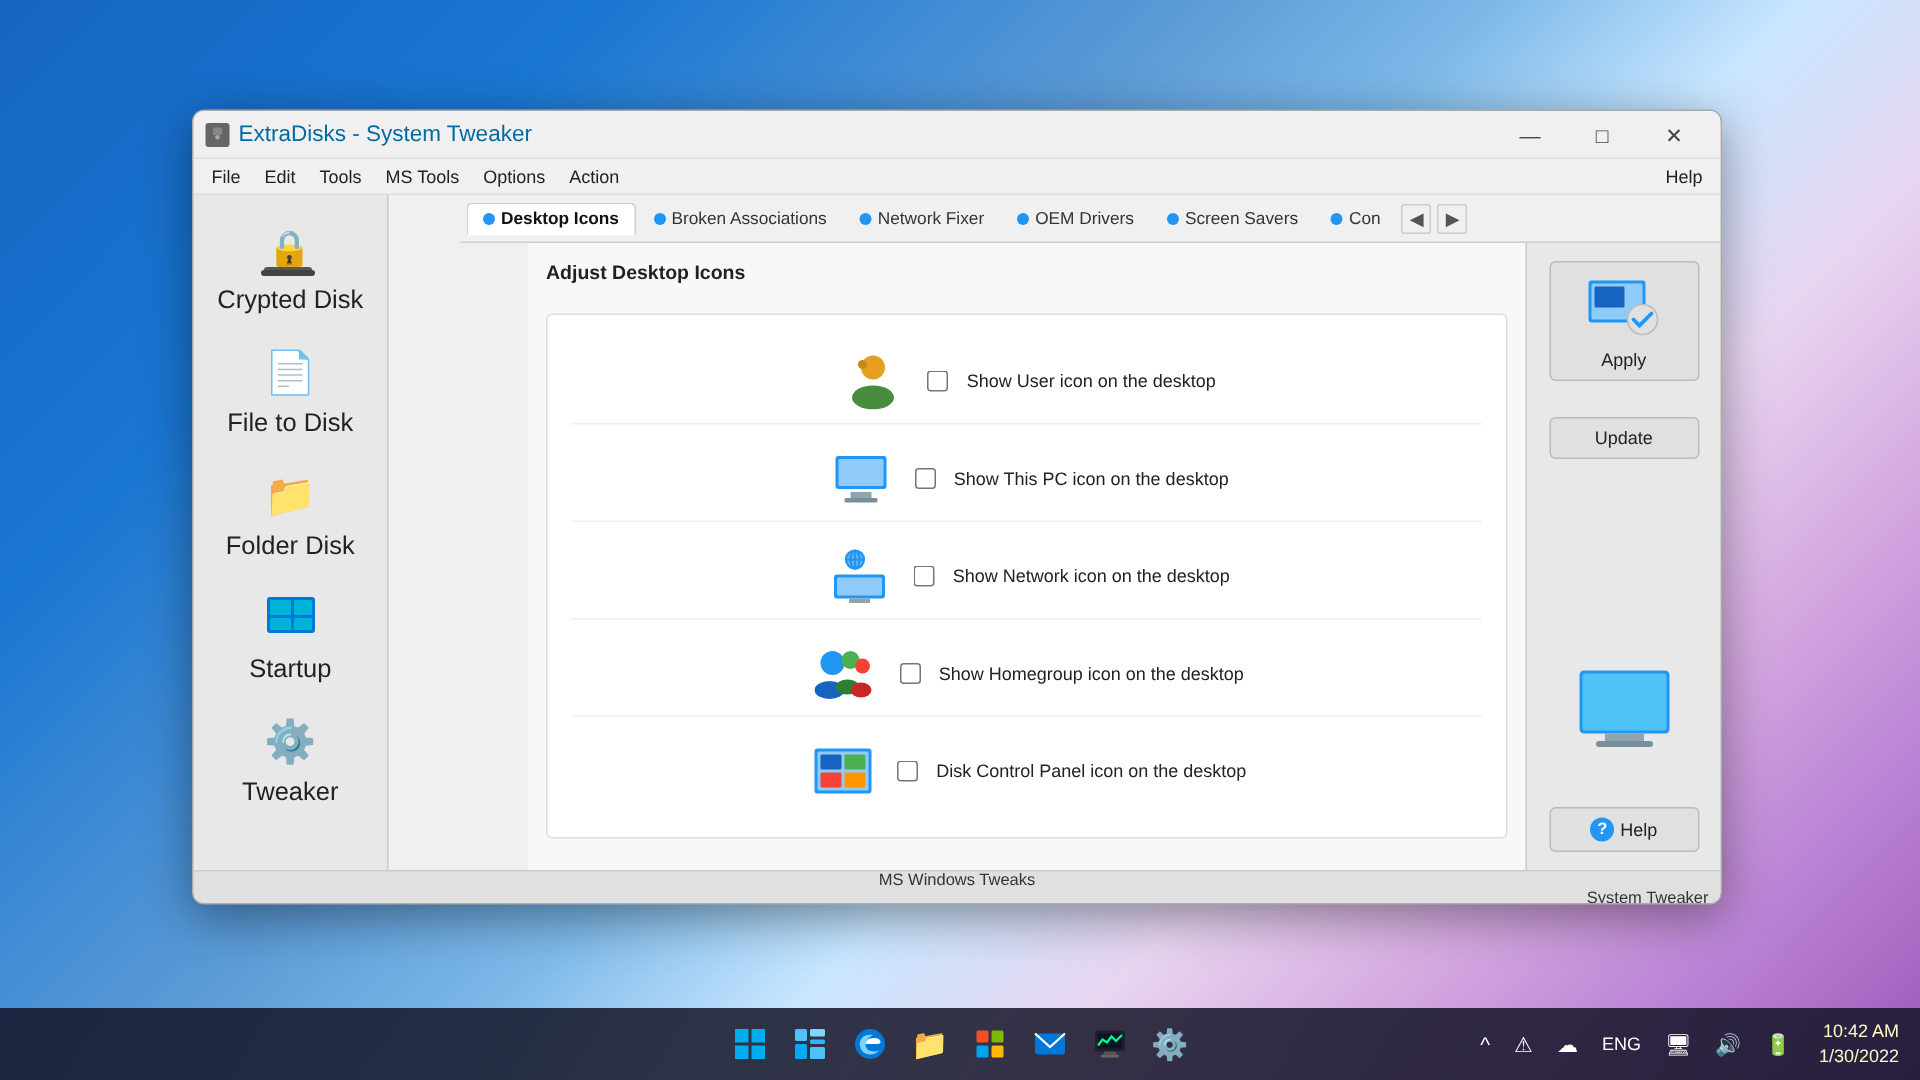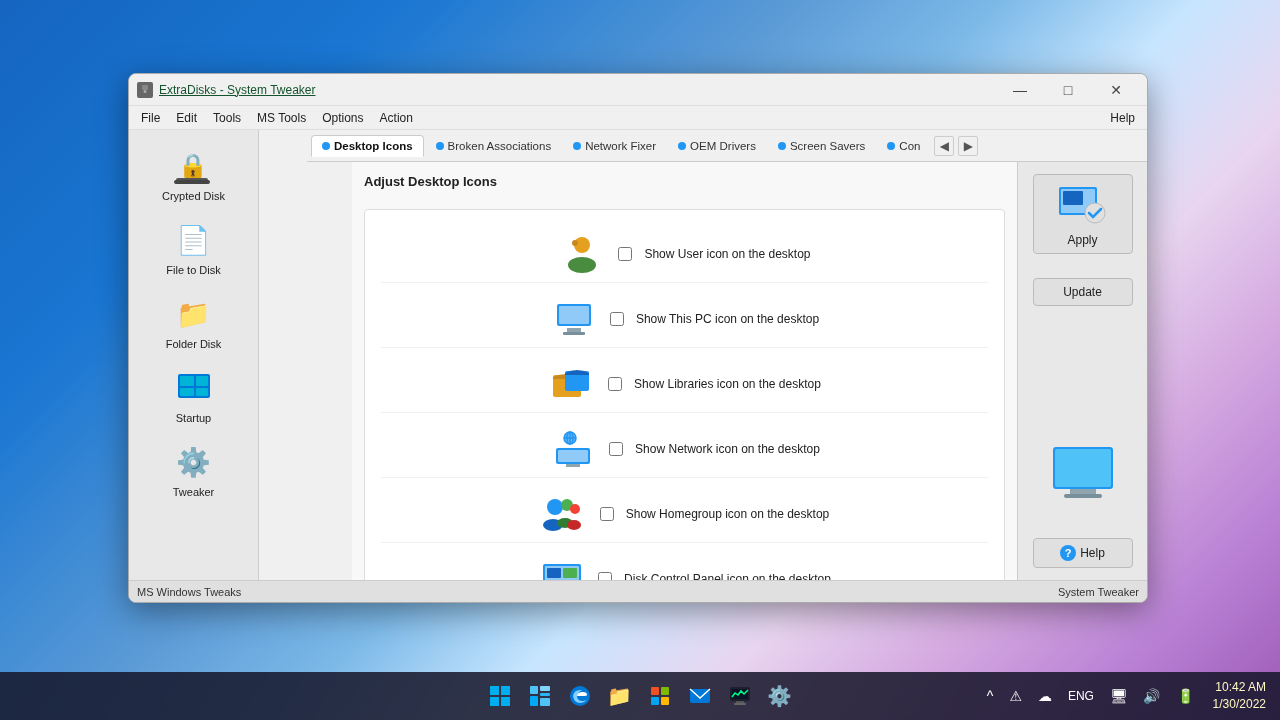--- a/index.html
+++ b/index.html
@@ -111,24 +111,23 @@
       margin-right: 6px;
       background: #666;
       border-radius: 2px;
       display: flex;
       align-items: center;
       justify-content: center;
       font-size: 10px;
       color: #fff;
     }
     .titlebar-title {
-      font-size: 12px;
-      color: #14532d;
+      font-size: 15px;
+      color: #0369a1;
       flex: 1;
-      text-decoration: underline;
     }
     .titlebar-controls {
       display: flex;
       gap: 2px;
     }
     .titlebar-btn {
       width: 46px;
       height: 32px;
       display: flex;
       align-items: center;
@@ -181,21 +180,21 @@
       display: flex;
       flex-direction: column;
       align-items: center;
       padding: 8px 4px;
       cursor: pointer;
       border-radius: 4px;
       margin: 0 4px;
       gap: 4px;
     }
     .sidebar-item-label {
-      font-size: 11px;
+      font-size: 17px;
       color: #222;
       text-align: left;
     }
 
     
     .main-panel {
       flex: 1;
       display: flex;
       flex-direction: column;
       overflow: hidden;
@@ -378,20 +377,21 @@
     
     .statusbar {
       height: 22px;
       background: #e0e0e0;
       border-top: 1px solid #ccc;
       display: flex;
       align-items: center;
       padding: 0 8px;
       font-size: 11px;
       color: #333;
+      flex-direction: column;
     }
     .statusbar-right {
       margin-left: auto;
     }
   </style>
 </head>
 <body>
 
 <div class="desktop-bg"></div>
 
@@ -528,32 +528,20 @@
                   <rect x="4" y="4" width="34" height="22" rx="2" fill="#2196f3"></rect>
                   <rect x="6" y="6" width="30" height="18" rx="1" fill="#90caf9"></rect>
                   <rect x="14" y="28" width="14" height="4" fill="#90a4ae"></rect>
                   <rect x="10" y="32" width="22" height="3" rx="1" fill="#78909c"></rect>
                 </svg>
               </div>
               <input type="checkbox" class="check-box" style="">
               <span class="check-label">Show This PC icon on the desktop</span>
             </div>
 
-            <div class="check-row">
-              <div class="row-icon">
-                <svg width="42" height="38" viewBox="0 0 42 38">
-                  <rect x="2" y="10" width="28" height="22" rx="2" fill="#e6a020"></rect>
-                  <path d="M2 14 L30 14 L30 12 Q16 6 2 12Z" fill="#c8881c"></path>
-                  <rect x="14" y="6" width="24" height="20" rx="2" fill="#2196f3"></rect>
-                  <path d="M14 10 L38 10 L38 8 Q26 2 14 8Z" fill="#1565c0"></path>
-                </svg>
-              </div>
-              <input type="checkbox" class="check-box" style="">
-              <span class="check-label">Show Libraries icon on the desktop</span>
-            </div>
 
             <div class="check-row">
               <div class="row-icon">
                 <svg width="42" height="38" viewBox="0 0 42 38">
                   <rect x="4" y="18" width="34" height="16" rx="2" fill="#2196f3"></rect>
                   <rect x="6" y="20" width="30" height="12" rx="1" fill="#90caf9"></rect>
                   <rect x="14" y="34" width="14" height="3" fill="#90a4ae"></rect>
                   <circle cx="18" cy="8" r="6" fill="#64b5f6" stroke="#2196f3" stroke-width="1.5"></circle>
                   <line x1="18" y1="2" x2="18" y2="14" stroke="#2196f3" stroke-width="1.5"></line>
                   <line x1="12" y1="8" x2="24" y2="8" stroke="#2196f3" stroke-width="1.5"></line>

